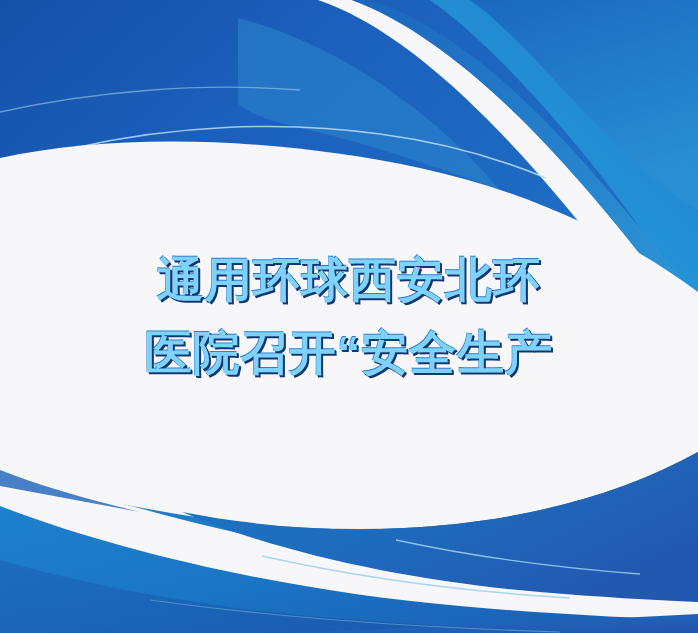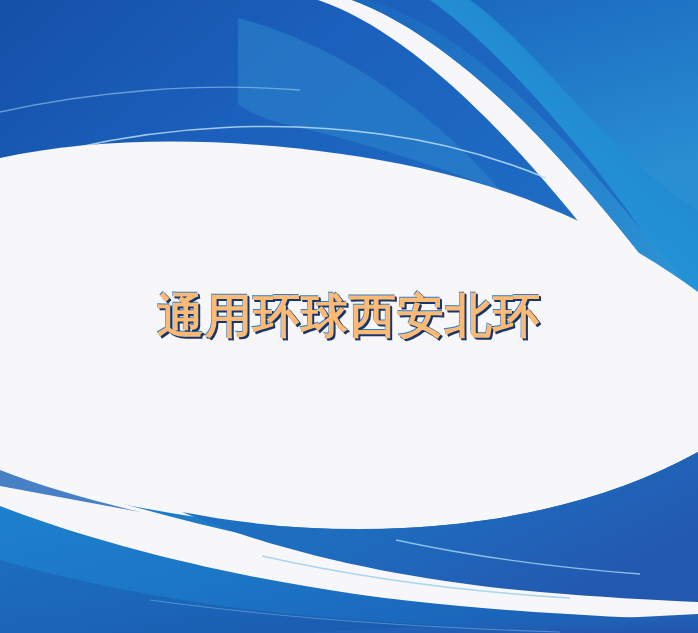--- a/index.html
+++ b/index.html
@@ -40,21 +40,21 @@
     justify-content: center;
     pointer-events: none;
   }
 
   .title-line {
     font-family: "Liberation Sans", "DejaVu Sans", sans-serif;
     font-weight: 700;
     font-size: 47px;
     line-height: 72px;
     letter-spacing: 1px;
-    color: #fdba74;
+    color: #7dd3fc;
     text-align: center;
     white-space: nowrap;
     text-shadow:
        1.4px 1.4px 0 #16366E,
        2.1px 2.1px 0 #16366E,
       -0.6px -0.6px 0 #2E7FD0;
   }
   .title-line.line1 { margin-bottom: 1px; }
   .title-line.line2 { margin-bottom: 1px; }
 </style>
@@ -157,15 +157,16 @@
 
     <path d="M 262,556 C 360,578 470,592 570,598" fill="none" stroke="#9FD2F0" stroke-width="1.5" opacity="0.9"></path>
     <path d="M 396,540 C 470,556 560,568 640,574" fill="none" stroke="#A8D8F2" stroke-width="1.4" opacity="0.8"></path>
     <path d="M 150,600 C 280,618 430,628 560,632" fill="none" stroke="#8FC6EA" stroke-width="1.2" opacity="0.45"></path>
 
     <path d="M 0,470 C 40,486 90,500 140,512 L 0,486 Z" fill="#1B63BA" opacity="0.8"></path>
   </svg>
 
   <div id="title-block">
     <div class="title-line line1">通用环球西安北环</div>
+    <div class="title-line line2">医院召开“安全生产</div>
   </div>
 
 </div>
 
 </body></html>

